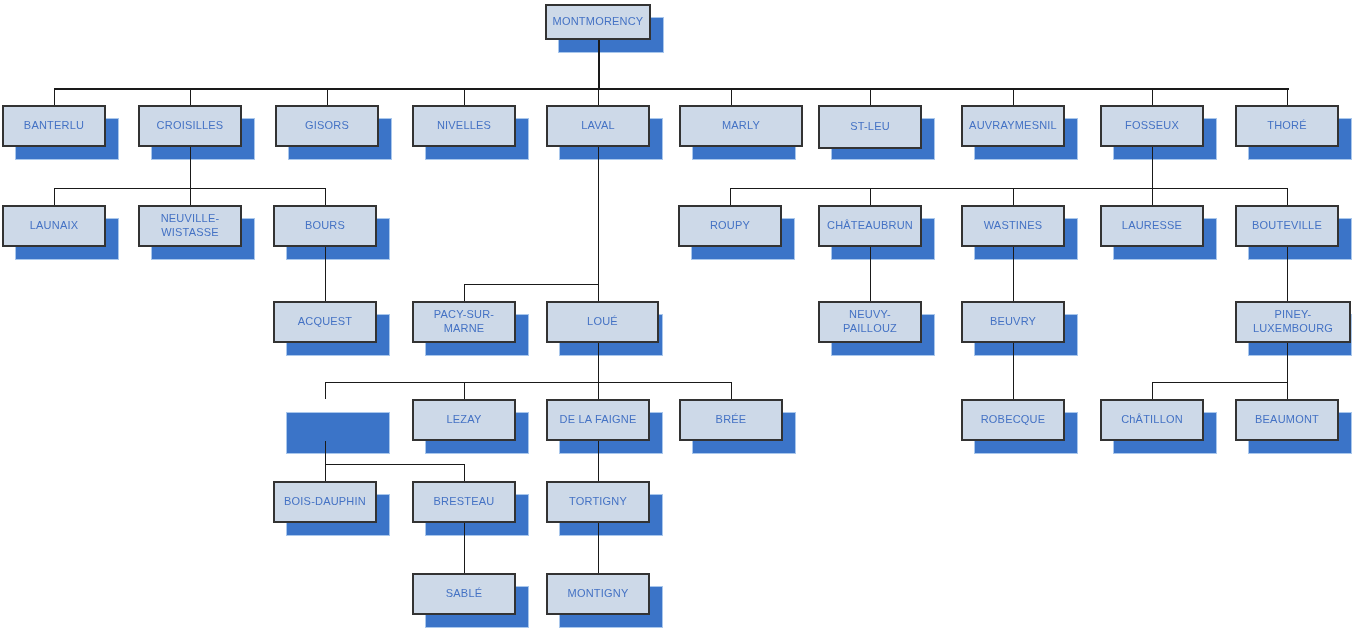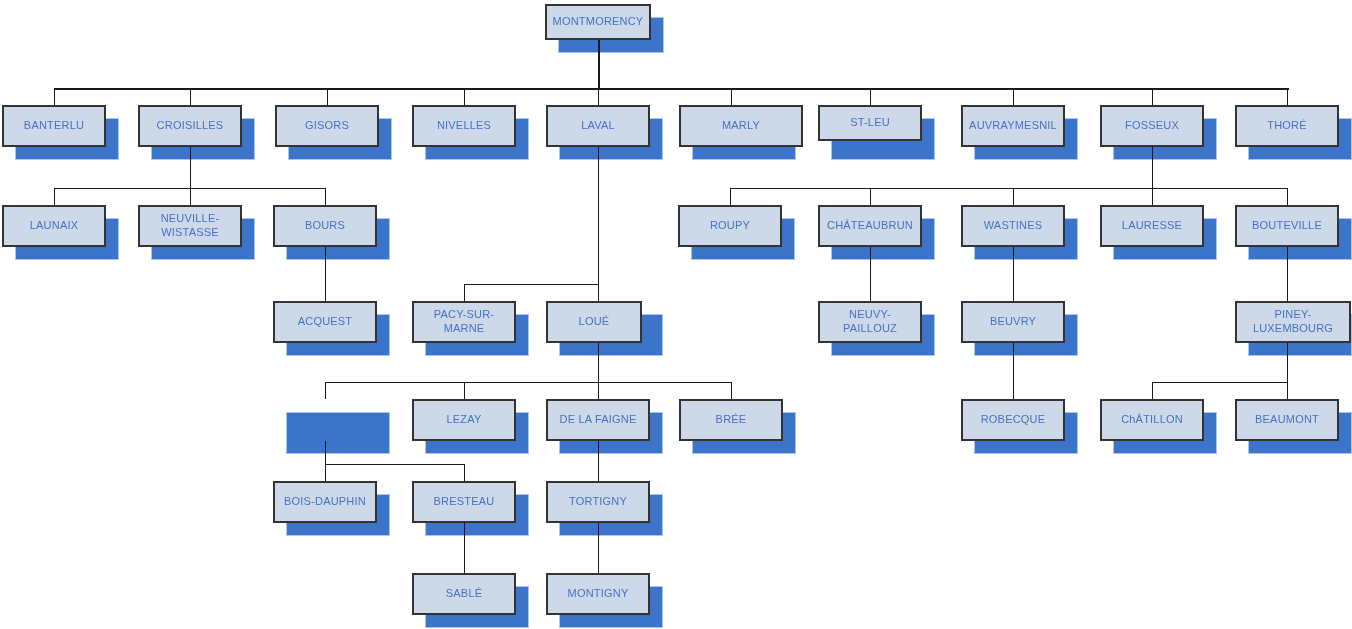--- a/index.html
+++ b/index.html
@@ -70,21 +70,21 @@
     </div>
     <div class="shadow" style="left: 559px; top: 118px; width: 104px; height: 42px;"></div>
     <div class="node" style="left: 546px; top: 105px; width: 104px; height: 42px;">
       <span>LAVAL</span>
     </div>
     <div class="shadow" style="left: 692px; top: 118px; width: 104px; height: 42px;"></div>
     <div class="node" style="left: 679px; top: 105px; width: 124px; height: 42px;">
       <span>MARLY</span>
     </div>
     <div class="shadow" style="left: 831px; top: 118px; width: 104px; height: 42px;"></div>
-    <div class="node" style="left: 818px; top: 105px; width: 104px; height: 36px; text-align: center;">
+    <div class="node" style="left: 818px; top: 105px; width: 104px; height: 44px; text-align: center;">
       <span>ST-LEU</span>
     </div>
     <div class="shadow" style="left: 974px; top: 118px; width: 104px; height: 42px;"></div>
     <div class="node" style="left: 961px; top: 105px; width: 104px; height: 42px;">
       <span>AUVRAYMESNIL</span>
     </div>
     <div class="shadow" style="left: 1113px; top: 118px; width: 104px; height: 42px;"></div>
     <div class="node" style="left: 1100px; top: 105px; width: 104px; height: 42px;">
       <span>FOSSEUX</span>
     </div>
@@ -126,21 +126,21 @@
     </div>
     <div class="shadow" style="left: 286px; top: 314px; width: 104px; height: 42px;"></div>
     <div class="node" style="left: 273px; top: 301px; width: 104px; height: 42px;">
       <span>ACQUEST</span>
     </div>
     <div class="shadow" style="left: 425px; top: 314px; width: 104px; height: 42px;"></div>
     <div class="node" style="left: 412px; top: 301px; width: 104px; height: 42px;">
       <span>PACY-SUR-MARNE</span>
     </div>
     <div class="shadow" style="left: 559px; top: 314px; width: 104px; height: 42px;"></div>
-    <div class="node" style="left: 546px; top: 301px; width: 96px; height: 42px;">
+    <div class="node" style="left: 546px; top: 301px; width: 113px; height: 42px;">
       <span>LOUÉ</span>
     </div>
     <div class="shadow" style="left: 831px; top: 314px; width: 104px; height: 42px;"></div>
     <div class="node" style="left: 818px; top: 301px; width: 104px; height: 42px;">
       <span>NEUVY-PAILLOUZ</span>
     </div>
     <div class="shadow" style="left: 974px; top: 314px; width: 104px; height: 42px;"></div>
     <div class="node" style="left: 961px; top: 301px; width: 104px; height: 42px;">
       <span>BEUVRY</span>
     </div>

